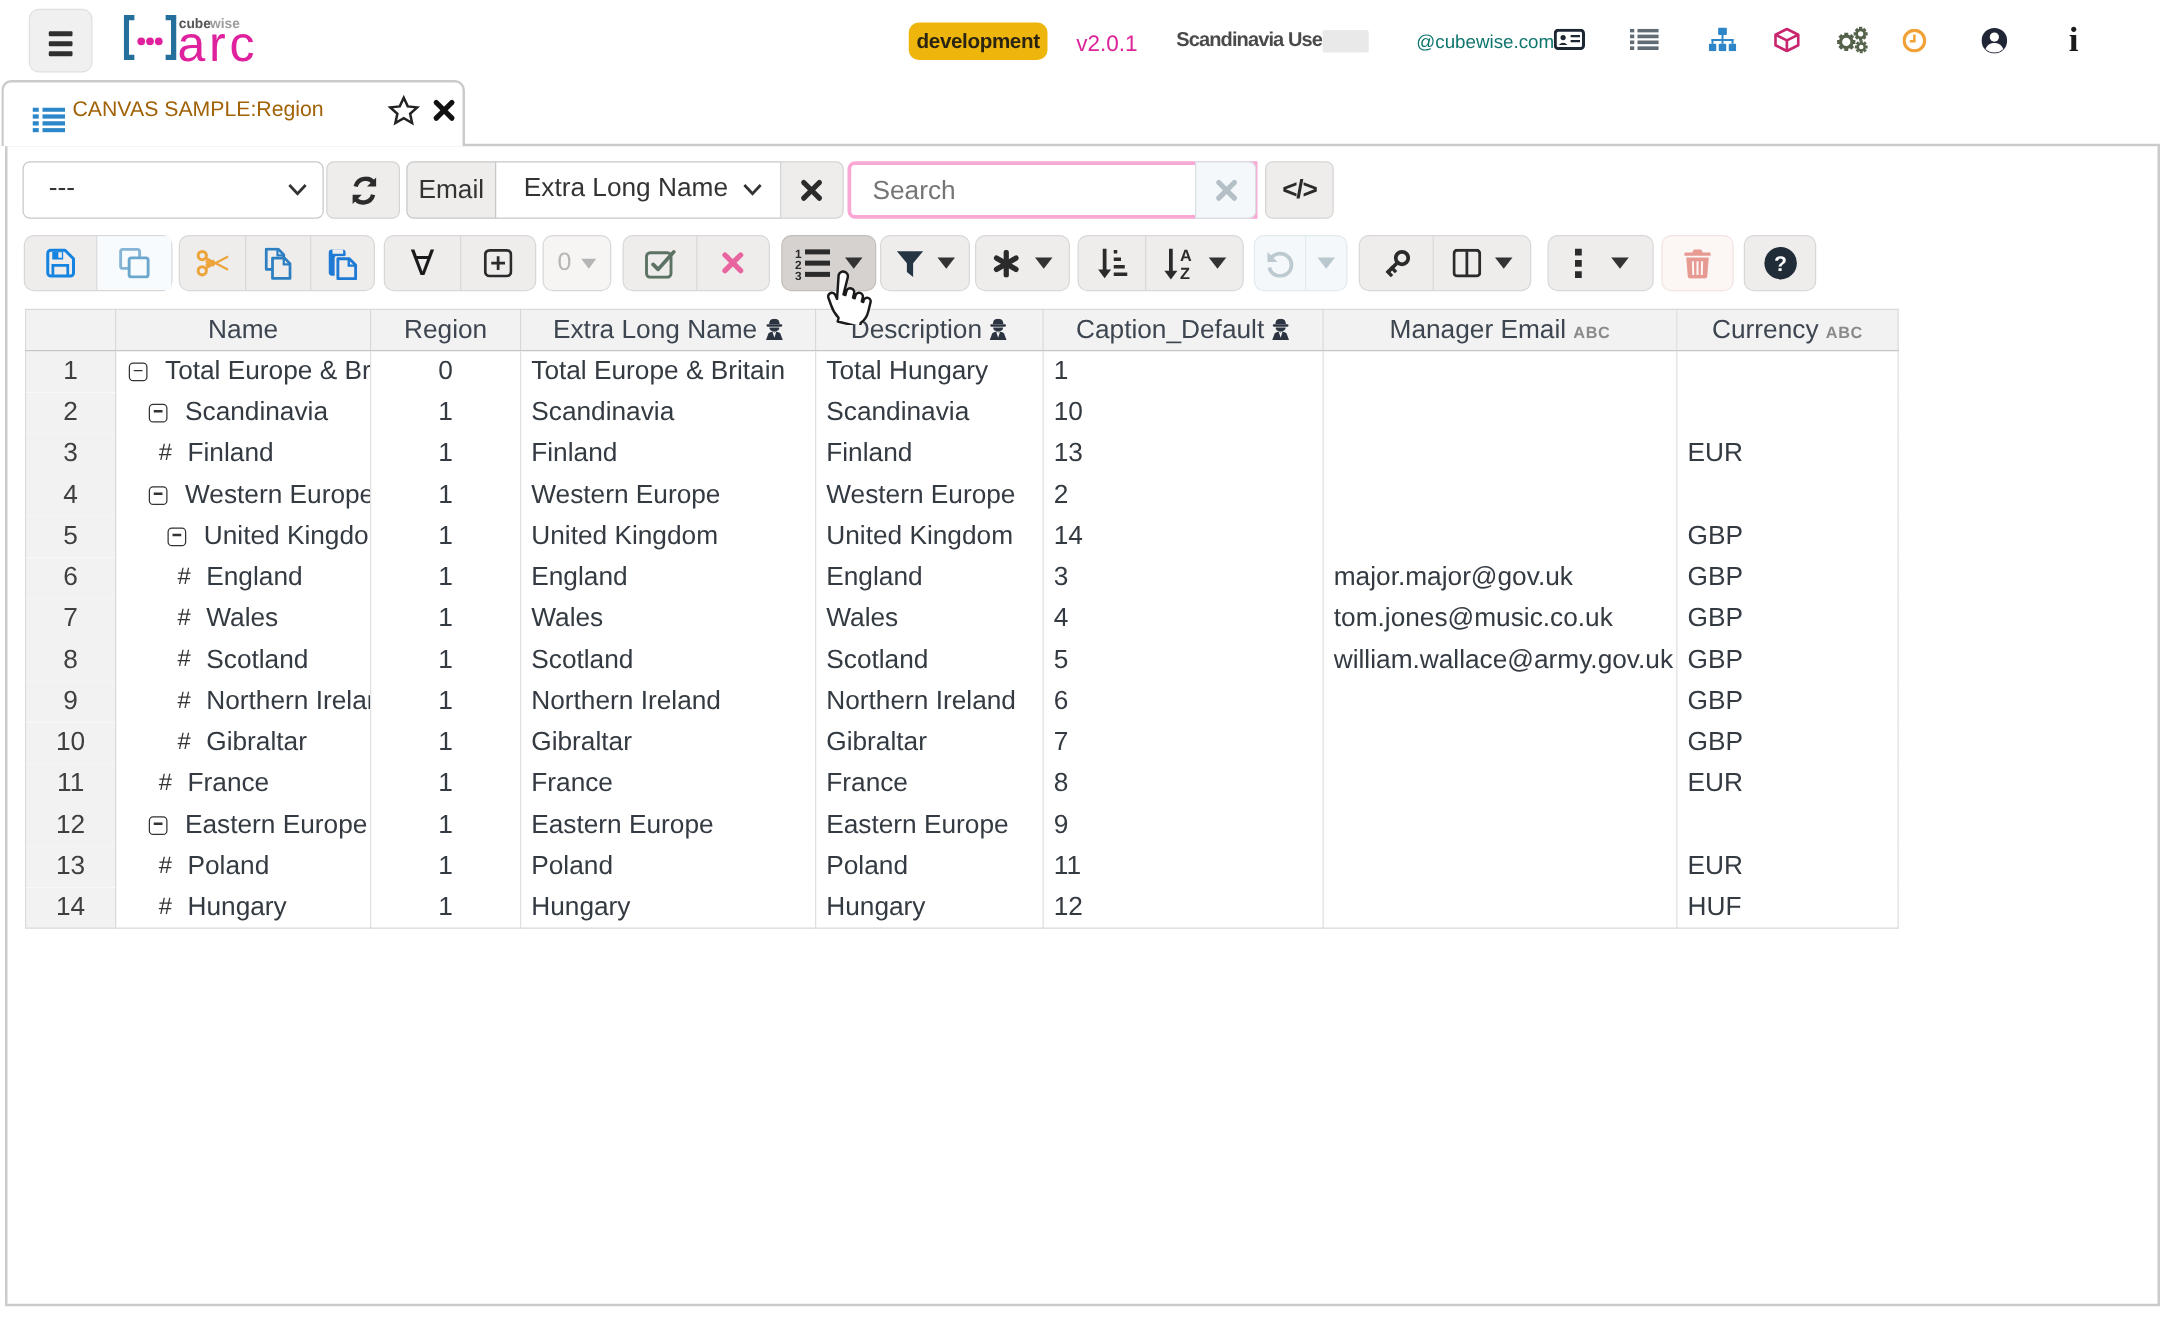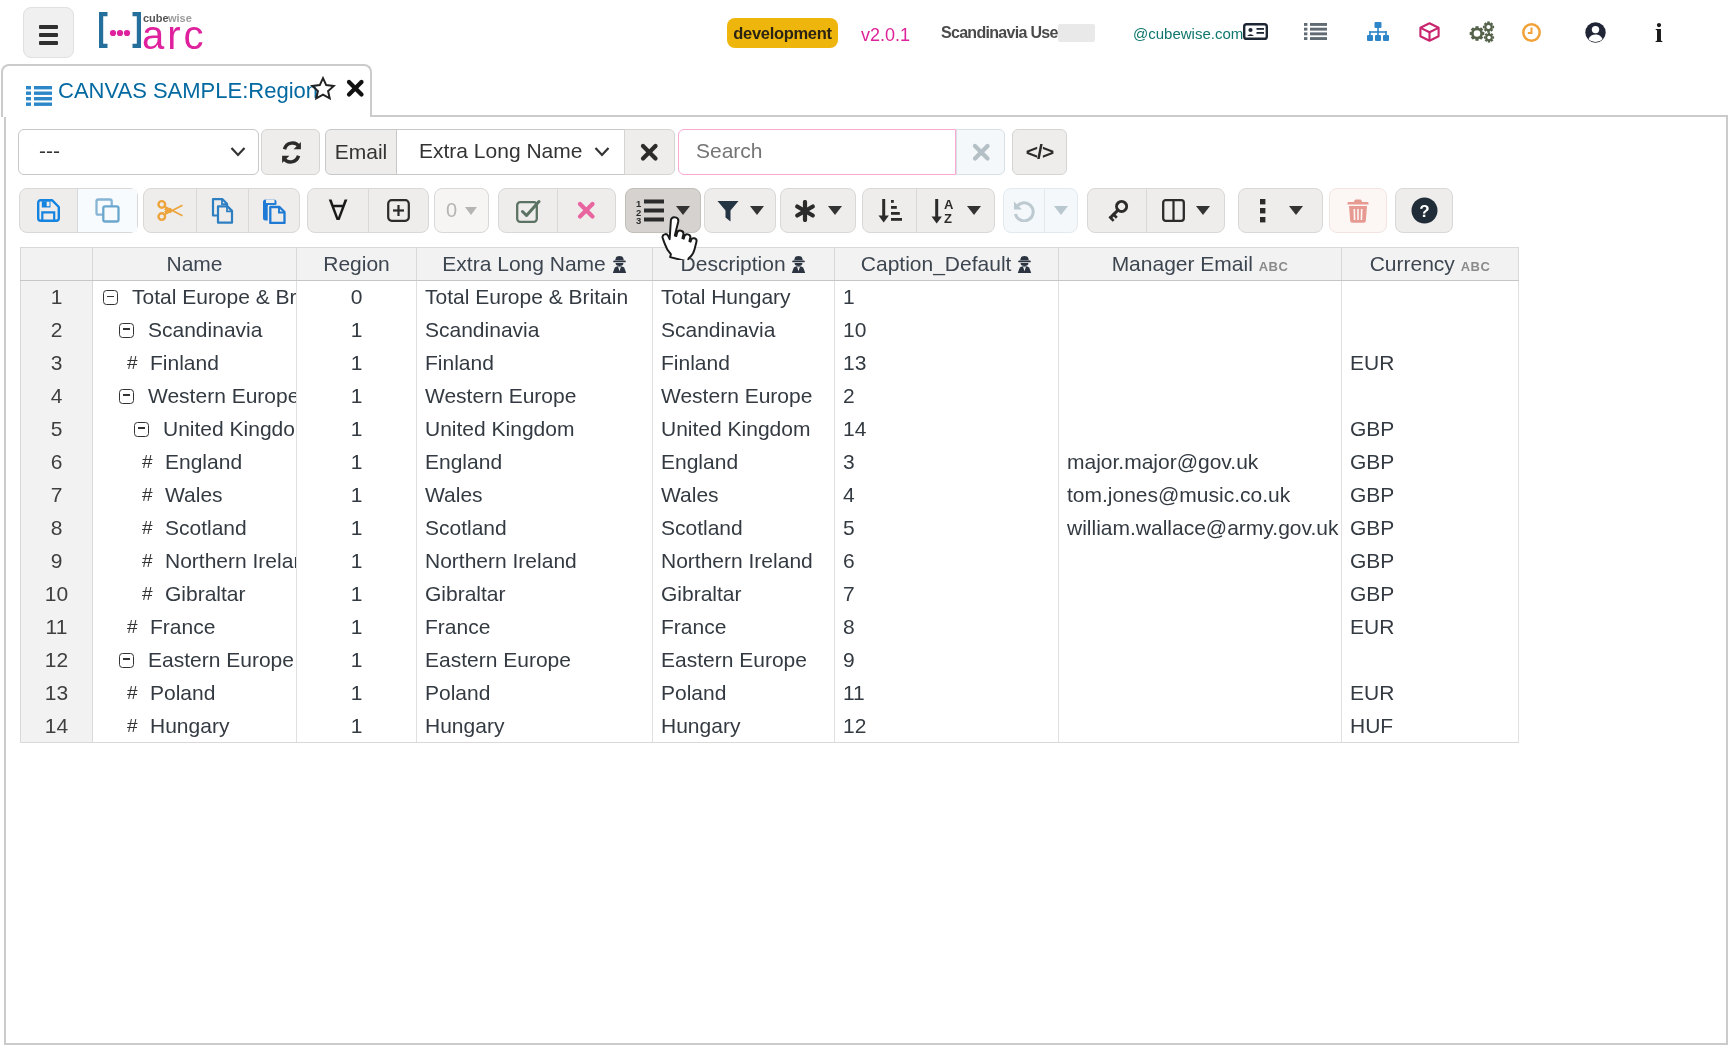--- a/index.html
+++ b/index.html
@@ -11,21 +11,21 @@
 #hamb { left:23px; top:7px; width:51px; height:51px; background:#f0f0f0; border:1px solid #e0e0e0; border-radius:8px; }
 #hamb .bar { position:absolute; left:15px; width:19px; height:4px; background:#2f2f2f; border-radius:1px; }
 .badge-dev { left:727px; top:18px; width:111px; height:30px; background:#eeb60d; border-radius:8px; color:#2b2413; font-weight:bold; font-size:16.5px; text-align:center; line-height:30px; letter-spacing:-0.3px; }
 #ver { left:861px; top:25px; font-size:18px; color:#dd2399; }
 #authuser { left:941px; top:24px; font-size:16px; color:#4d4d4d; width:160px; letter-spacing:-0.7px; font-weight:bold; }
 #authuser b { color:#4a4a4a; }
 #blur { left:1058px; top:24px; width:37px; height:18px; background:#e9e9e9; border-radius:2px; }
 
 
 #tab { left:1px; top:64px; width:371px; height:53px; background:#fff; border:2px solid #cbcbcb; border-bottom:none; border-radius:8px 8px 0 0; z-index:5; }
-#tabtext { left:55px; top:12px; font-size:22px; color:#0369a1; }
+#tabtext { left:55px; top:12px; font-size:17px; color:#a16207; }
 #tabstar { left:307px; top:10px; }
 #tabx { left:343px; top:13px; }
 
 
 #panel { left:4px; top:115px; width:1724px; height:930px; border:2px solid #cbcbcb; background:#fff; }
 
 
 .r1 { top:129px; height:46px; }
 .sel { background:#fff; border:1px solid #c8c8c8; border-radius:6px; font-size:21px; color:#333; }
 .btn { background:#eeedec; border:1px solid #d5d4d3; border-radius:6px; }
@@ -236,21 +236,21 @@
   <span style="position:absolute; left:22px; top:9px;">Extra Long Name</span>
   <svg style="position:absolute; right:14px; top:16px;" width="16" height="12" viewBox="0 0 16 12">
       <path d="M1.5 2 L8 9 L14.5 2" fill="none" stroke="#333" stroke-width="2.2"></path>
     </svg>
 </div>
 <div class="abs r1 btn" style="left:624px; width:51px; border-radius:0 6px 6px 0;">
     <svg style="position:absolute;left:15px;top:13px" width="19" height="19" viewBox="0 0 19 19">
       <use href="#xicon" stroke="#2b2b2b"></use>
     </svg>
   </div>
-<div class="abs r1" style="left:678px; width:278px; background:#fff; border:1px solid #f9a8d4; border-radius:6px 0 0 6px;">
+<div class="abs r1" style="left:678px; width:328px; background:#fff; border:3px solid #f9a8d4; border-radius:6px 0 0 6px;">
   <span style="position:absolute; left:17px; top:9px; font-size:21px; color:#757575;">Search</span>
 </div>
 <div class="abs r1" style="left:956px; width:49px; background:#f4f8fa; border:1px solid #d8e0e4; border-radius:0 6px 6px 0;">
     <svg style="position:absolute;left:15px;top:13px" width="19" height="19" viewBox="0 0 19 19">
       <use href="#xicon" stroke="#b4bfc6"></use>
     </svg>
   </div>
 <div class="abs r1 btn" style="left:1012px; width:55px; text-align:center; font-size:21px; font-weight:bold; color:#2b2b2b; line-height:44px; letter-spacing:-1px;">&lt;/&gt;</div>
 
 <div class="abs r2 grp" style="left:19px; width:119px;">

